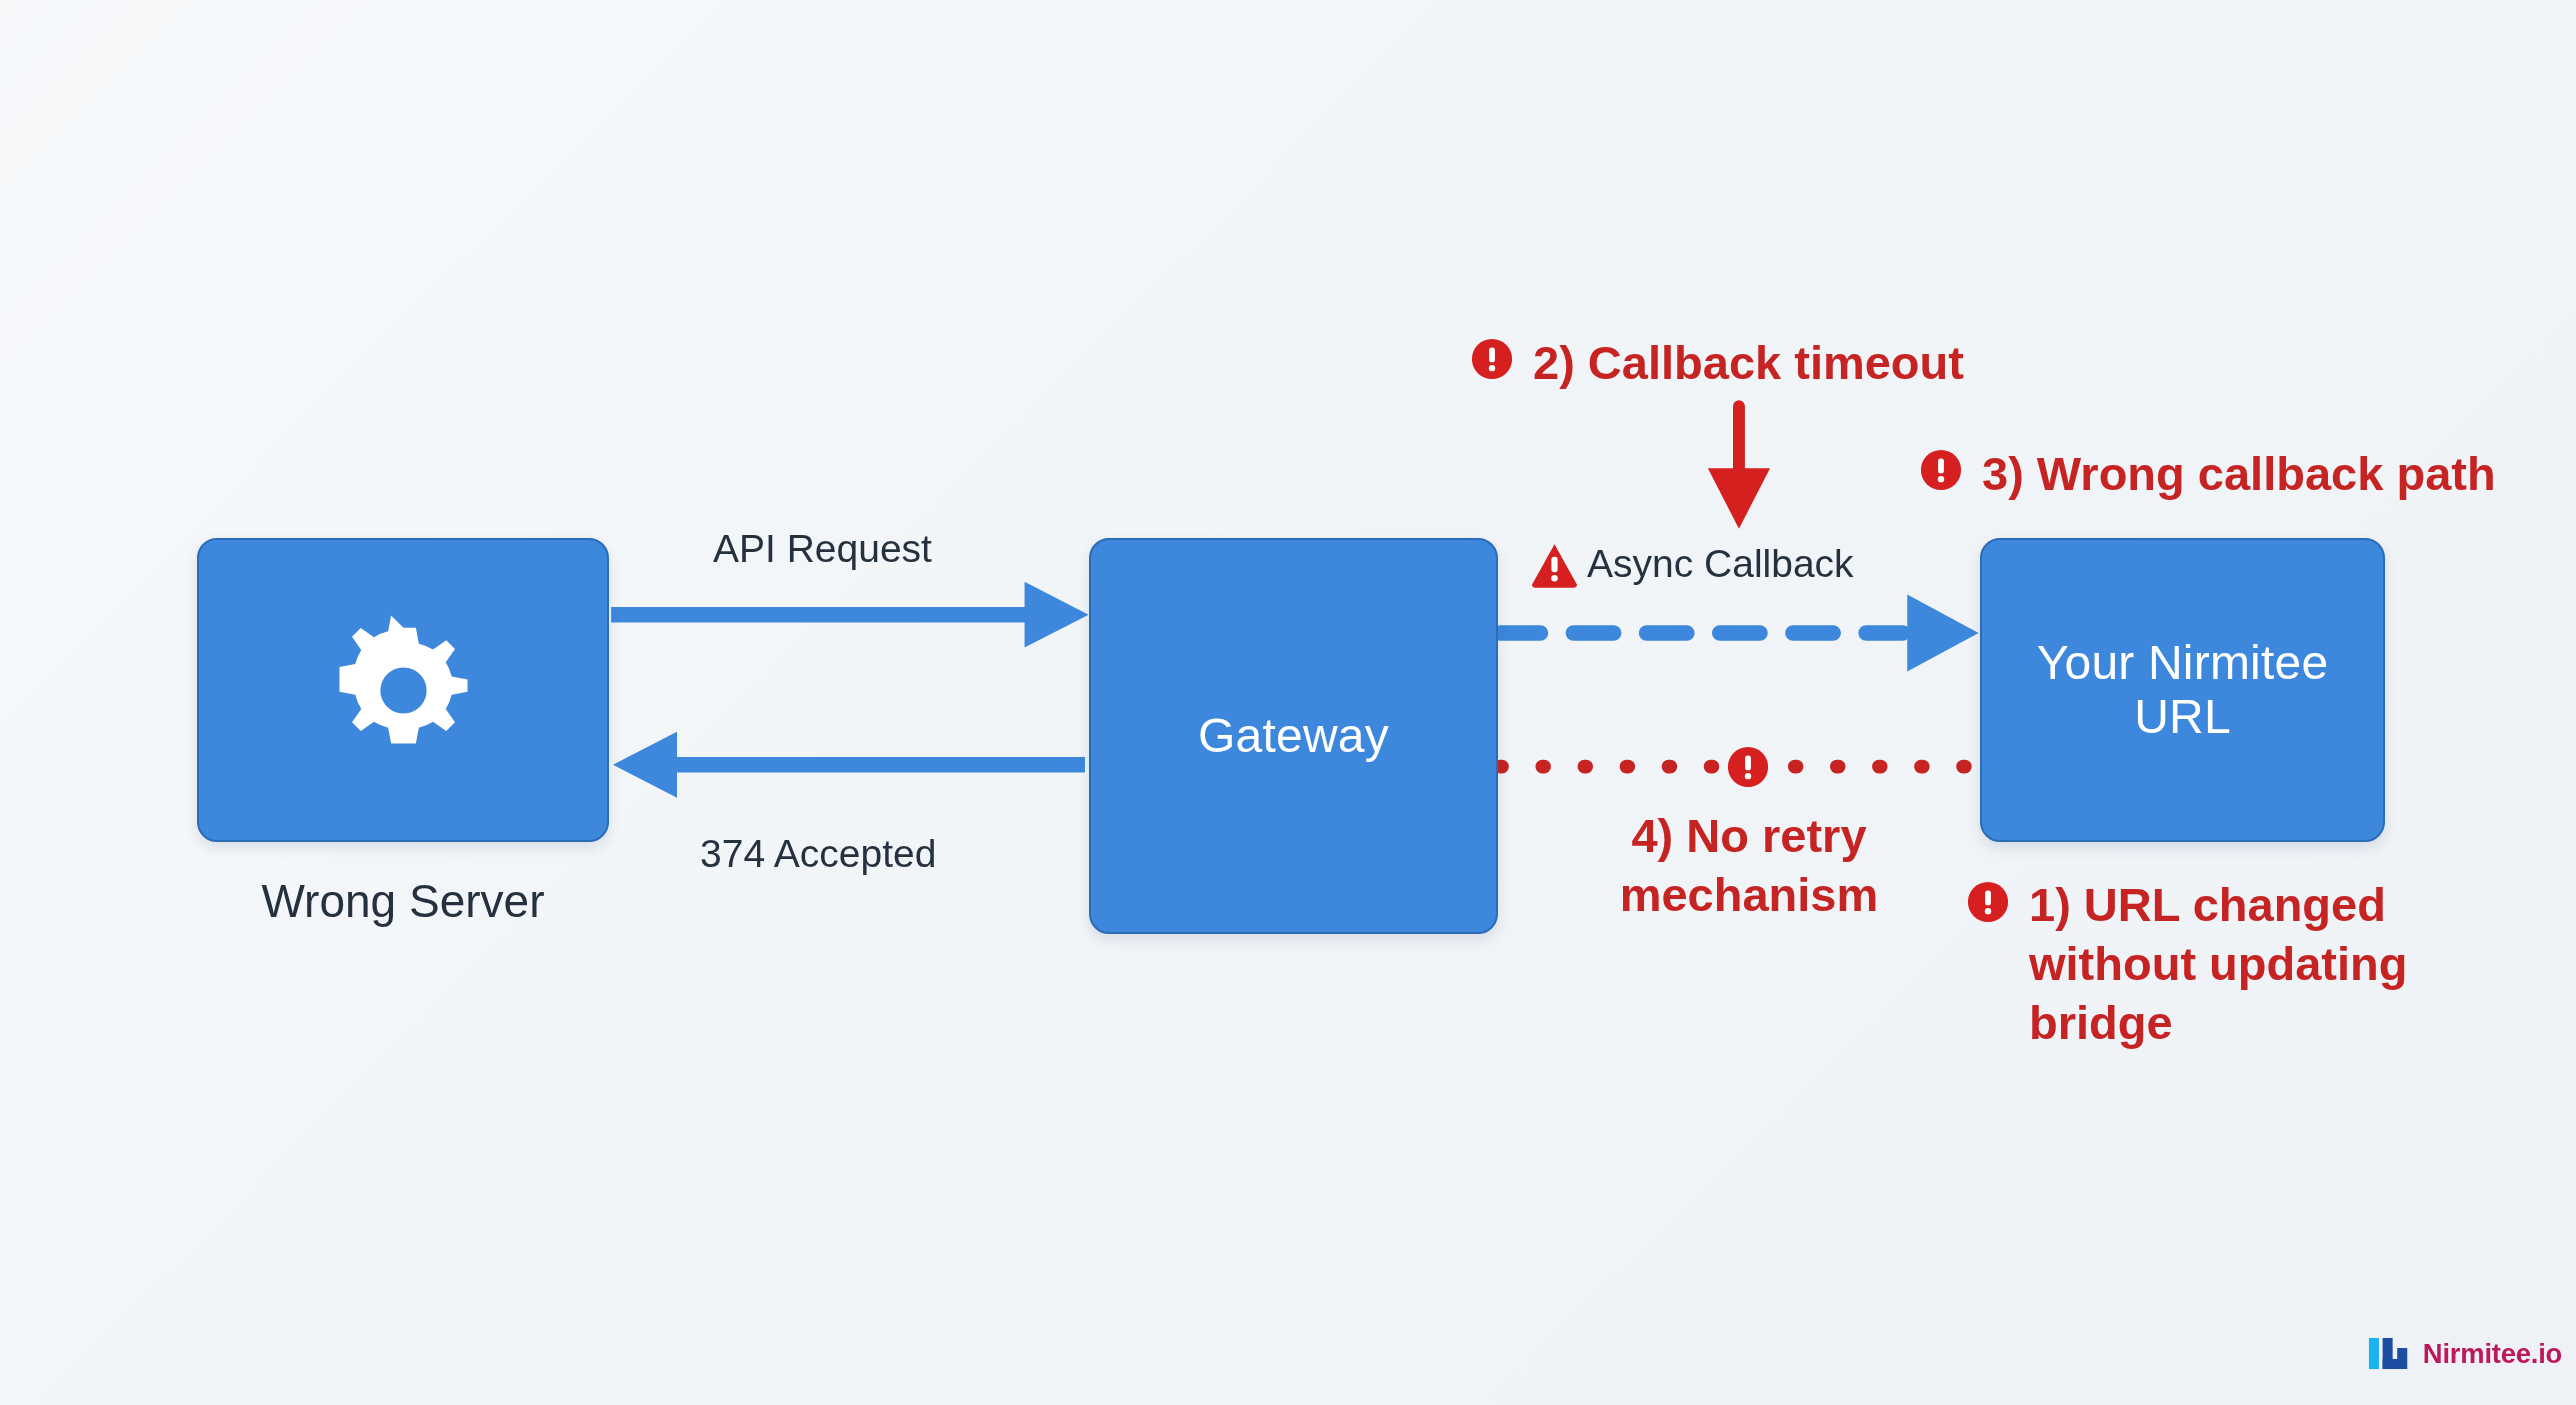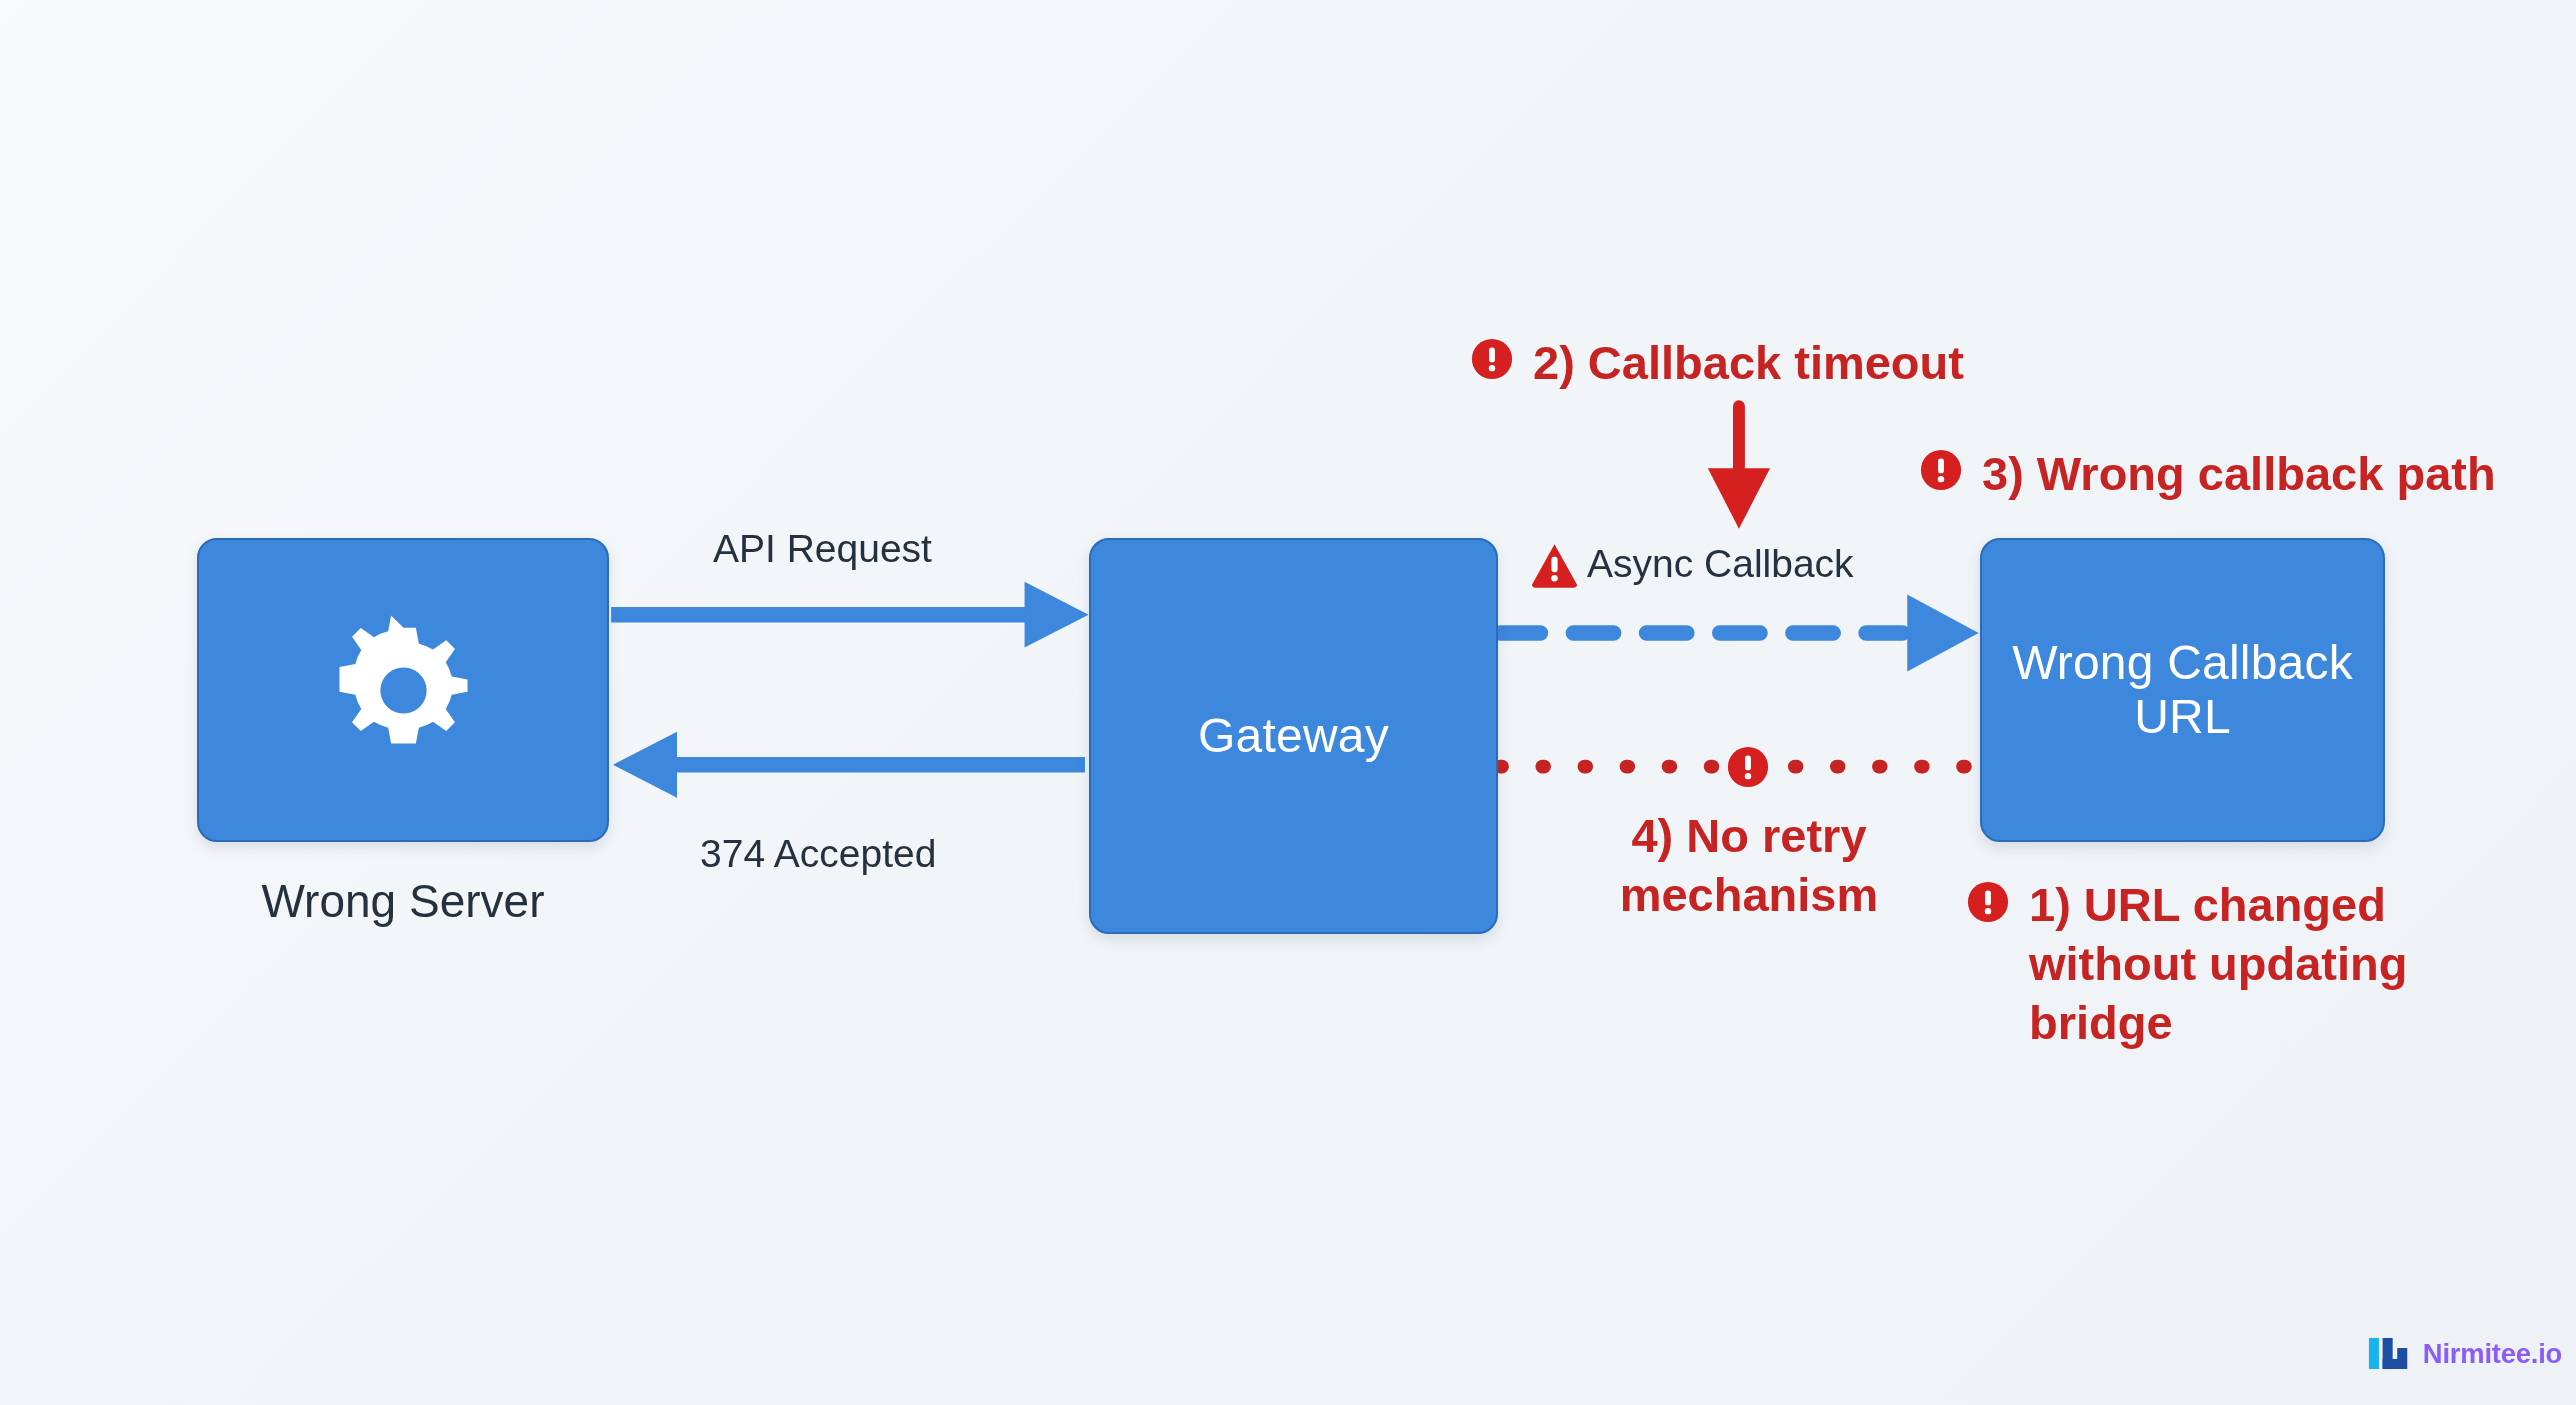--- a/index.html
+++ b/index.html
@@ -113,21 +113,21 @@
   #brand {
     position: absolute;
     left: 2368px;
     top: 1335px;
     display: flex;
     align-items: center;
     gap: 12.8px;
   }
   #brand-mark { width: 42px; height: 37px; display: block; }
   #brand-text {
-    color: #8b5cf6;
+    color: #be185d;
     font-size: 27.4px;
     font-weight: 700;
     letter-spacing: -0.2px;
     white-space: nowrap;
   }
 </style>
 </head>
 <body>
 
 <svg id="canvas" viewBox="0 0 2816 1536" xmlns="http://www.w3.org/2000/svg">
@@ -163,21 +163,21 @@
       <path fill="#ffffff" d="M50 12 l7.5 0 1.8 9.6 a29.5 29.5 0 0 1 8.6 3.6 l8.0-5.6 5.3 5.3 -5.6 8.0 a29.5 29.5 0 0 1 3.6 8.6 l9.6 1.8 0 7.5 -9.6 1.8 a29.5 29.5 0 0 1-3.6 8.6 l5.6 8.0 -5.3 5.3 -8.0-5.6 a29.5 29.5 0 0 1-8.6 3.6 l-1.8 9.6 -7.5 0 -7.5 0 -1.8-9.6 a29.5 29.5 0 0 1-8.6-3.6 l-8.0 5.6 -5.3-5.3 5.6-8.0 a29.5 29.5 0 0 1-3.6-8.6 l-9.6-1.8 0-7.5 0-7.5 9.6-1.8 a29.5 29.5 0 0 1 3.6-8.6 l-5.6-8.0 5.3-5.3 8.0 5.6 a29.5 29.5 0 0 1 8.6-3.6 l1.8-9.6 z M50 36 a14 14 0 1 0 0.01 0 z"></path>
     </svg>
   </span>
 </div>
 
 <div class="node" id="node-gateway">
   <span class="node-label">Gateway</span>
 </div>
 
 <div class="node" id="node-callback">
-  <span class="node-label">Wrong Callback
+  <span class="node-label">Your Nirmitee
 URL</span>
 </div>
 
 <div class="outside-label" id="server-caption">Wrong Server</div>
 
 <div class="edge-label" id="label-api-request">API Request</div>
 
 <div class="edge-label" id="label-202">374 Accepted</div>
 
 <span class="warn-tri">

